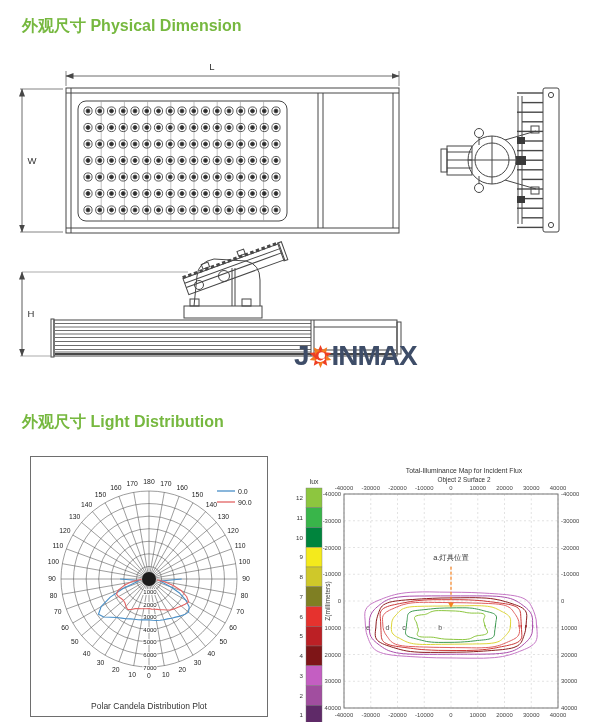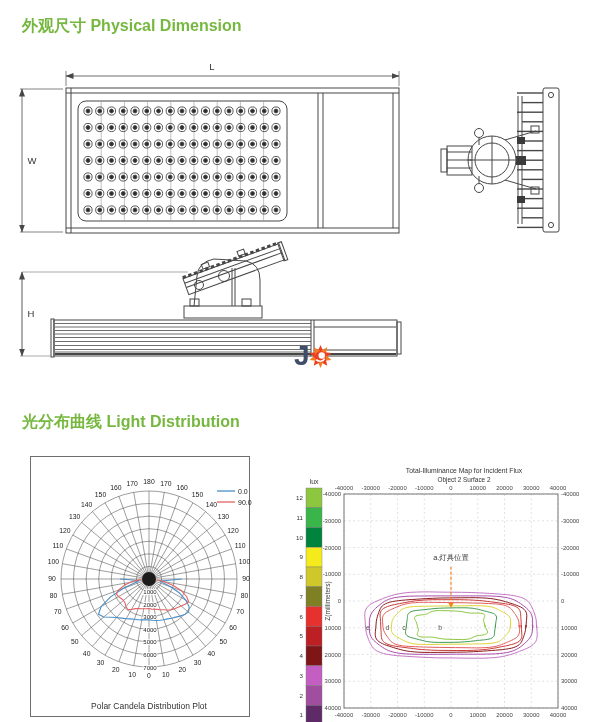--- a/index.html
+++ b/index.html
@@ -5,21 +5,21 @@
   html,body{margin:0;padding:0;}
   body{width:600px;height:722px;position:relative;background:#fff;
        font-family:"Liberation Sans", sans-serif;overflow:hidden;}
   .heading{position:absolute;left:22px;font-size:16px;font-weight:600;color:#76b83f;margin:0;}
   #h1{top:16px;}
   #h2{top:412px;}
   #drawing{position:absolute;left:0;top:0;}
   #logo{position:absolute;left:294px;top:342px;display:flex;align-items:center;
         color:#3e4d68;font-weight:bold;font-size:28px;letter-spacing:-1px;line-height:1;}
   #logo svg{margin:0 -1px;}
-  #polar-panel{position:absolute;left:30px;top:456px;width:220px;height:261px;
+  #polar-panel{position:absolute;left:30px;top:456px;width:238px;height:261px;
                border:1px solid #6e6e6e;background:#fff;box-sizing:border-box;}
   #contour-panel{position:absolute;left:286px;top:460px;width:314px;height:282px;background:#fff;}
   svg text{font-family:"Liberation Sans", sans-serif;}
 </style>
 </head>
 <body>
 
 <h1 class="heading" id="h1" style="color: rgb(118, 184, 63);">外观尺寸 Physical Dimension</h1>
 
 <svg id="drawing" width="600" height="412">
@@ -409,23 +409,24 @@
         <path d="M0,-11 L3.4,-3.4 L-3.4,-3.4 Z" fill="#f47b20" transform="rotate(180)"></path>
         <path d="M0,-11 L3.4,-3.4 L-3.4,-3.4 Z" fill="#ee3e24" transform="rotate(216)"></path>
         <path d="M0,-11 L3.4,-3.4 L-3.4,-3.4 Z" fill="#f47b20" transform="rotate(252)"></path>
         <path d="M0,-11 L3.4,-3.4 L-3.4,-3.4 Z" fill="#ee3e24" transform="rotate(288)"></path>
         <path d="M0,-11 L3.4,-3.4 L-3.4,-3.4 Z" fill="#f47b20" transform="rotate(324)"></path>
         <circle cx="0" cy="0" r="5.2" fill="#ee3e24"></circle>
         <circle cx="1.2" cy="-1" r="3.1" fill="#fff"></circle>
         <path d="M-4,3 A5 5 0 0 0 4,2" stroke="#fff" stroke-width="1.6" fill="none"></path>
       </g>
     </svg>
+  <span>INMAX</span>
 </div>
 
-<h2 class="heading" id="h2" style="color: rgb(118, 184, 63);">光分布曲线 Light Distribution</h2>
+<h2 class="heading" id="h2" style="color: rgb(118, 184, 63);">外观尺寸 Light Distribution</h2>
 
 <div id="polar-panel">
   <svg id="polar-svg" width="236" height="259">
     <text id="polar-caption" x="118" y="252" font-size="8.5" fill="#333" text-anchor="middle">Polar Candela Distribution Plot</text>
   <g>
         <line x1="118" y1="122" x2="118" y2="210" stroke="#4d4d4d" stroke-width="0.55"></line>
         <line x1="118" y1="122" x2="133.28103963468988" y2="208.6630822650743" stroke="#4d4d4d" stroke-width="0.55"></line>
         <line x1="118" y1="122" x2="148.09777261265884" y2="204.69295062915995" stroke="#4d4d4d" stroke-width="0.55"></line>
         <line x1="118" y1="122" x2="162" y2="198.2102355330306" stroke="#4d4d4d" stroke-width="0.55"></line>
         <line x1="118" y1="122" x2="174.56530965241546" y2="189.41191099447008" stroke="#4d4d4d" stroke-width="0.55"></line>

